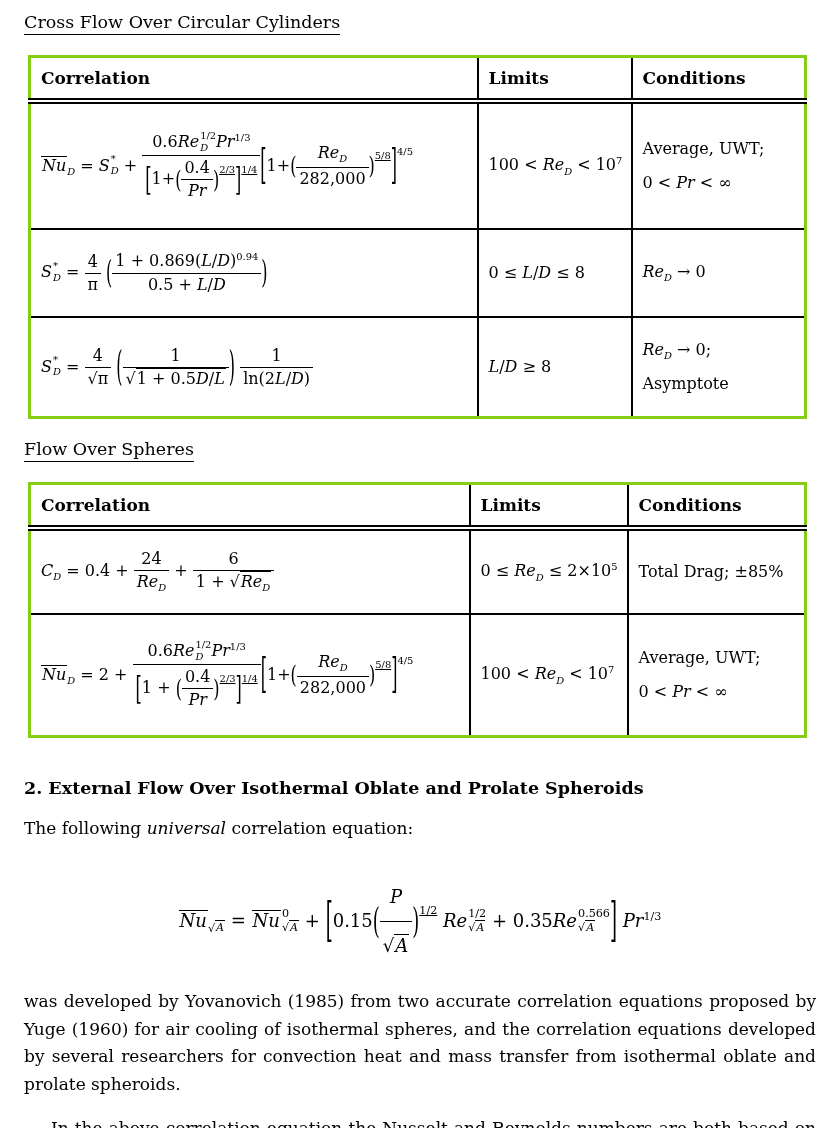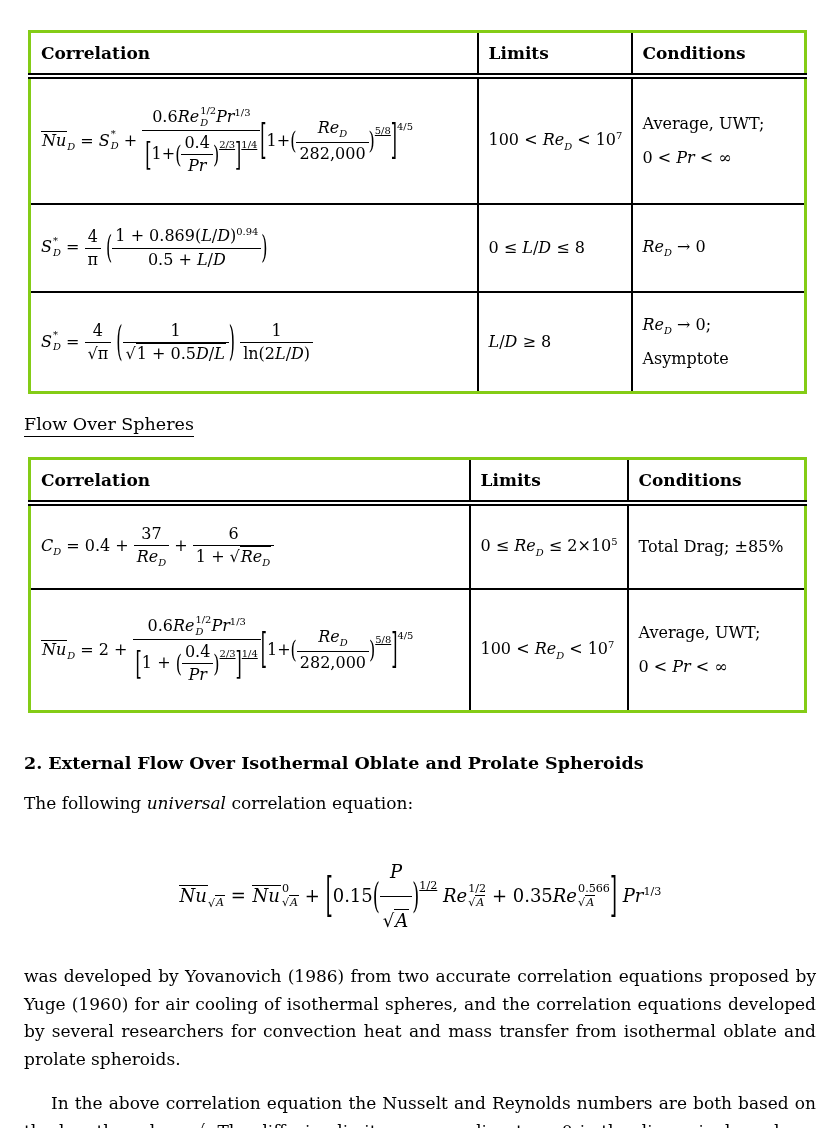--- a/index.html
+++ b/index.html
@@ -36,20 +36,23 @@
   .h2{font-weight:bold;font-size:17.5px;margin:40px 0 0 0;}
   .para{font-size:17px;line-height:1.62;text-align:justify;margin:17px 0 0 0;}
   .indent{text-indent:27px;}
   .eqwrap{text-align:center;font-size:18px;margin:30px 0 14px 0;line-height:2.6;}
 </style>
 </head>
 <body>
 
 <div class="page">
 
+  <div class="utitle-wrap">
+    <span class="utitle">Cross Flow Over Circular Cylinders</span>
+  </div>
 
   <table class="corr">
     <colgroup>
         <col style="width:448px">
         <col style="width:154px">
         <col style="width:174px">
       </colgroup>
     <thead>
       <tr>
         <th>Correlation</th>
@@ -88,34 +91,34 @@
       </colgroup>
     <thead>
       <tr>
         <th>Correlation</th>
         <th>Limits</th>
         <th>Conditions</th>
       </tr>
     </thead>
     <tbody>
       <tr>
-        <td class="fcell h70"><i>C</i><sub><i>D</i></sub> = 0.4 + <span class="frac"><span class="nu">37</span><span class="de"><i>Re</i><sub><i>D</i></sub></span></span> + <span class="frac"><span class="nu">6</span><span class="de">1 + √<span class="vin"><i>Re</i><sub><i>D</i></sub></span></span></span></td>
+        <td class="fcell h70"><i>C</i><sub><i>D</i></sub> = 0.4 + <span class="frac"><span class="nu">24</span><span class="de"><i>Re</i><sub><i>D</i></sub></span></span> + <span class="frac"><span class="nu">6</span><span class="de">1 + √<span class="vin"><i>Re</i><sub><i>D</i></sub></span></span></span></td>
         <td class="fcell">0 ≤ <i>Re</i><sub><i>D</i></sub> ≤ 2×10<sup>5</sup></td>
         <td class="fcell">Total Drag; ±85%</td>
       </tr>
       <tr>
         <td class="fcell h106"><span class="ov"><i>Nu</i></span><sub><i>D</i></sub> = 2 + <span class="frac"><span class="nu">0.6<i>Re</i><span class="ss"><span>1/2</span><span><i>D</i></span></span><i>Pr</i><sup>1/3</sup></span><span class="de"><span class="d2">[</span>1 + <span class="d15">(</span><span class="frac"><span class="nu">0.4</span><span class="de"><i>Pr</i></span></span><span class="d15">)</span><sup class="hi">2/3</sup><span class="d2">]</span><sup class="hi">1/4</sup></span></span><span class="d25">[</span>1+<span class="d15">(</span><span class="frac"><span class="nu"><i>Re</i><sub><i>D</i></sub></span><span class="de">282,000</span></span><span class="d15">)</span><sup class="hi">5/8</sup><span class="d25">]</span><sup class="hi2">4/5</sup></td>
         <td class="fcell">100 &lt; <i>Re</i><sub><i>D</i></sub> &lt; 10<sup>7</sup></td>
         <td class="fcell cond">Average, UWT;<br>0 &lt; <i>Pr</i> &lt; ∞</td>
       </tr>
     </tbody>
   </table>
 
   <div class="h2">2. External Flow Over Isothermal Oblate and Prolate Spheroids</div>
 
   <p class="para">The following <i>universal</i> correlation equation:</p>
 
   <div class="eqwrap"><span class="ov"><i>Nu</i></span><sub>√<span class="vin"><i>A</i></span></sub> = <span class="ov"><i>Nu</i></span><span class="ss"><span>0</span><span>√<span class="vin"><i>A</i></span></span></span> + <span class="d25">[</span>0.15<span class="d2">(</span><span class="frac"><span class="nu"><i>P</i></span><span class="de">√<span class="vin"><i>A</i></span></span></span><span class="d2">)</span><sup class="hi">1/2</sup> <i>Re</i><span class="ss"><span>1/2</span><span>√<span class="vin"><i>A</i></span></span></span> + 0.35<i>Re</i><span class="ss"><span>0.566</span><span>√<span class="vin"><i>A</i></span></span></span><span class="d25">]</span> <i>Pr</i><sup>1/3</sup></div>
 
-  <p class="para">was developed by Yovanovich (1986) from two accurate correlation equations proposed by Yuge (1960) for air cooling of isothermal spheres, and the correlation equations developed by several researchers for convection heat and mass transfer from isothermal oblate and prolate spheroids.</p>
+  <p class="para">was developed by Yovanovich (1985) from two accurate correlation equations proposed by Yuge (1960) for air cooling of isothermal spheres, and the correlation equations developed by several researchers for convection heat and mass transfer from isothermal oblate and prolate spheroids.</p>
   <p class="para indent">In the above correlation equation the Nusselt and Reynolds numbers are both based on the length scale  = √.  The diffusive limit  corresponding to  → 0 is the dimensionless shape factor .</p>
 
 </div>
 
 </body></html>

